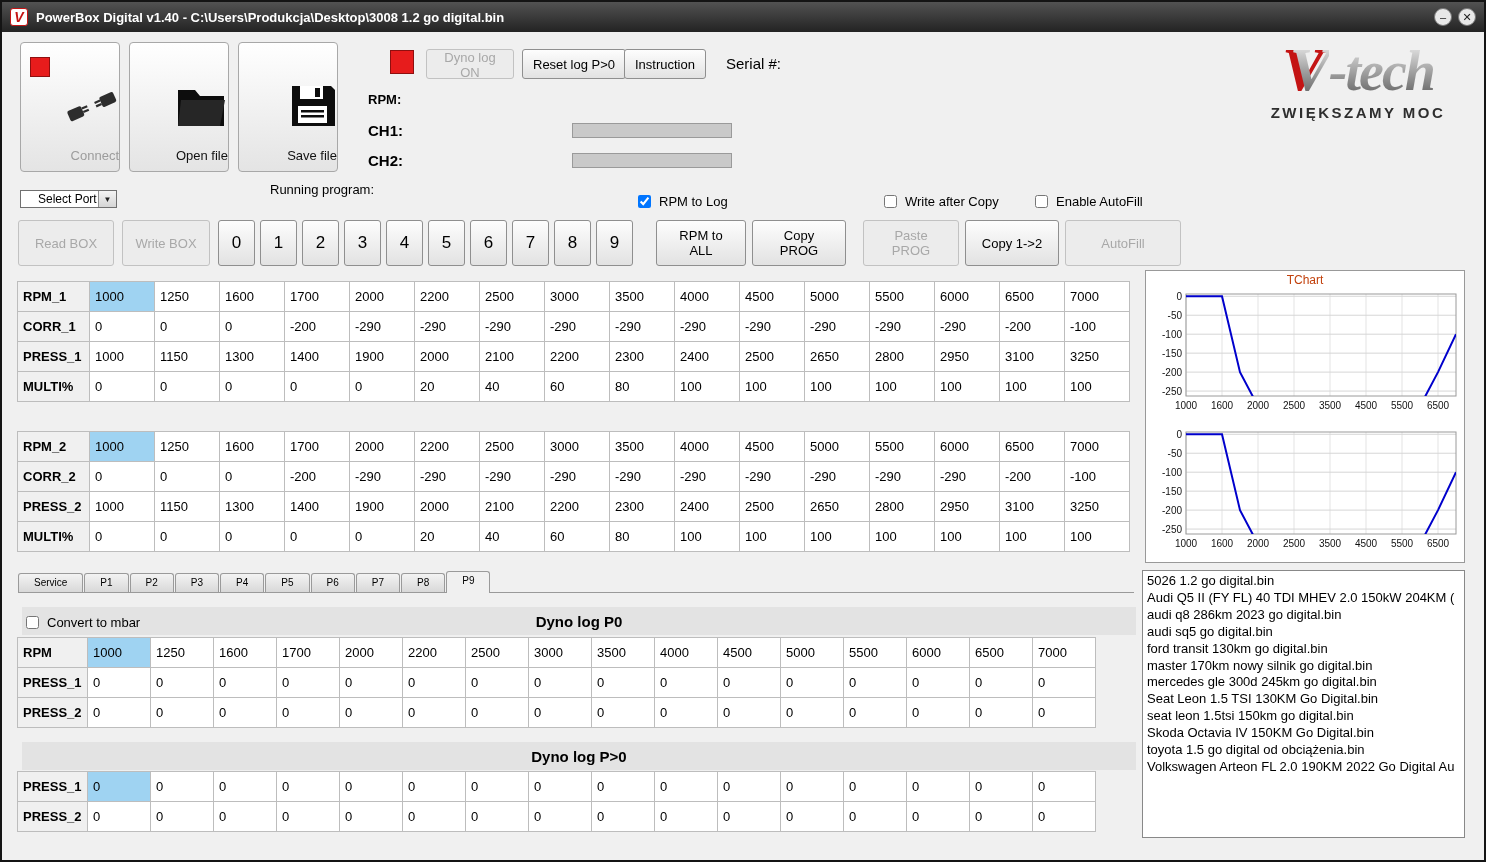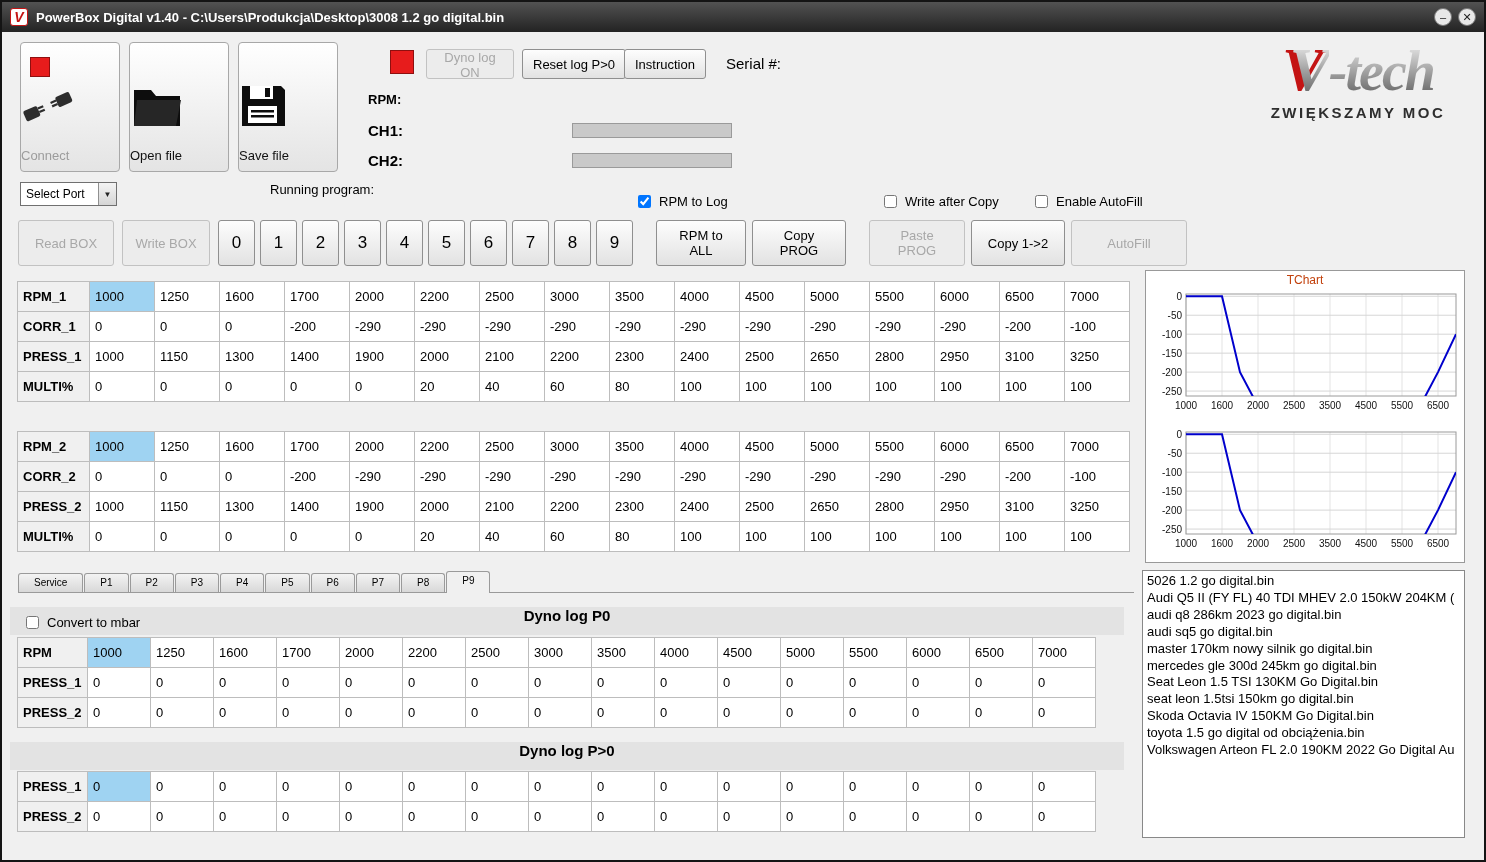--- a/index.html
+++ b/index.html
@@ -6,21 +6,21 @@
 body{margin:0;background:#777;font-family:"Liberation Sans",sans-serif}
 .app{position:relative;width:1486px;height:862px;background:#f0f0f0;border:2px solid #141414;overflow:hidden}
 
 
 .titlebar{position:absolute;left:0;top:0;width:100%;height:30px;background:linear-gradient(#525252,#232323);display:flex;align-items:center;padding:0 8px;color:#fff}
 .title-icon{width:18px;height:18px;background:#fff;border-radius:3px;color:#c41414;font-weight:bold;font-style:italic;font-size:14px;display:flex;align-items:center;justify-content:center;margin-right:8px;border:1px solid #c41414}
 .title-text{font-size:13px;font-weight:bold;flex:1;white-space:nowrap;overflow:hidden}
 .winbtn{width:18px;height:18px;border-radius:50%;background:#e8e8e8;border:1px solid #777;color:#222;font-size:11px;line-height:1;display:flex;align-items:center;justify-content:center;margin-left:6px;cursor:pointer}
 
 
-.bigbtn{position:absolute;top:40px;width:100px;height:130px;background:linear-gradient(#ffffff,#e4e4e4);border:1px solid #a8a8a8;border-radius:4px;display:flex;flex-direction:column;align-items:flex-start;justify-content:flex-end;padding-bottom:8px;cursor:pointer}
+.bigbtn{position:absolute;top:40px;width:100px;height:130px;background:linear-gradient(#ffffff,#e4e4e4);border:1px solid #a8a8a8;border-radius:4px;display:flex;flex-direction:column;align-items:flex-end;justify-content:flex-end;padding-bottom:8px;cursor:pointer}
 .bigbtn .blabel{font-size:13px;color:#111}
 .bigbtn.disabled .blabel{color:#9c9c9c}
 #btn-connect{left:18px}
 #btn-open{left:127px}
 #btn-save{left:236px}
 .bigicon{margin-bottom:16px}
 .redsq{width:20px;height:20px;background:#e71c1c;border:1px solid #8f0f0f}
 #btn-connect .redsq{position:absolute;left:9px;top:14px}
 #sq2{position:absolute;left:388px;top:48px;width:24px;height:24px}
 
@@ -36,40 +36,40 @@
 #lbl-ch2{position:absolute;left:366px;top:150px;font-size:15px;font-weight:bold}
 .pbar{position:absolute;left:570px;width:160px;height:15px;background:#c9c9c9;border:1px solid #9a9a9a}
 #bar1{top:121px}
 #bar2{top:151px}
 #running{position:absolute;left:268px;top:180px;font-size:13px;font-weight:normal}
 .chk{position:absolute;display:flex;align-items:center;font-size:13px;gap:5px;z-index:3}
 #chk1{left:632px;top:190px}
 #chk2{left:878px;top:190px}
 #chk3{left:1029px;top:190px}
 #chk-mbar{left:20px;top:611px}
-#selport{position:absolute;left:18px;top:180px;width:97px;height:24px;background:#fff;border:1px solid #707070;display:flex;align-items:center;font-size:12px;padding-left:5px;cursor:pointer}
+#selport{position:absolute;left:18px;top:188px;width:97px;height:18px;background:#fff;border:1px solid #707070;display:flex;align-items:center;font-size:12px;padding-left:17px;cursor:pointer}
 #selport .arrow{margin-left:auto;width:18px;height:100%;background:linear-gradient(#f4f4f4,#d5d5d5);border-left:1px solid #909090;display:flex;align-items:center;justify-content:center;font-size:8px;color:#222}
 
 
 .logo{position:absolute;right:16px;top:36px;width:220px;text-align:center;user-select:none}
 .logo-main{font-family:"Liberation Serif",serif;font-style:italic;font-weight:bold;font-size:62px;line-height:62px;letter-spacing:-2px;white-space:nowrap}
 .logo-v-red{color:#c41414}
 .logo-v-gray{background:linear-gradient(#ffffff,#9c9c9c 55%,#575757);-webkit-background-clip:text;background-clip:text;color:transparent;margin-left:-32px}
 .logo-tech{background:linear-gradient(#f2f2f2,#8c8c8c 65%,#555555);-webkit-background-clip:text;background-clip:text;color:transparent;font-size:56px}
 .logo-tagline{font-size:15px;font-weight:bold;letter-spacing:2.5px;color:#2e2e2e;margin-top:2px}
 
 
 .action-row{position:absolute;left:16px;top:218px;display:flex;height:46px}
 .action-row .sbtn{height:46px}
 .w-read{width:96px;margin-right:8px}
 .w-write{width:88px;margin-right:8px}
 .digits{display:flex}
 .digit{width:37px;padding:0;margin-right:5px;font-size:17px}
 .w-rpmall{width:90px;margin-right:6px;margin-left:18px}
-.w-copy{width:94px;margin-right:23px}
+.w-copy{width:94px;margin-right:17px}
 .w-paste{width:96px;margin-right:6px}
 .w-c12{width:94px;margin-right:6px}
 .w-auto{width:116px}
 
 
 .grid{position:absolute}
 #grid1{left:16px;top:280px}
 #grid2{left:16px;top:430px}
 #gridp0{left:16px;top:636px}
 #gridpg{left:16px;top:770px}
@@ -81,21 +81,21 @@
 .grid-dyno .tlabel{width:71px}
 .tlabel{background:#f0f0f0;font-weight:bold}
 .tcell.hl{background:#9fd3f2}
 
 
 .tabs{position:absolute;left:16px;top:566px;width:1116px;height:25px;display:flex;align-items:flex-end;border-bottom:1px solid #9a9a9a}
 .tab{padding:3px 15px 4px;background:linear-gradient(#f3f3f3,#d8d8d8);border:1px solid #9a9a9a;border-bottom:none;border-radius:3px 3px 0 0;font-size:10px;margin-right:1px;cursor:pointer}
 .tab.active{background:#f0f0f0;padding-bottom:7px;margin-bottom:-1px}
 
 
-.band{position:absolute;left:8px;width:1114px;height:28px;background:#e3e3e3;display:flex;align-items:flex-start;justify-content:center;font-weight:bold;font-size:15px}
+.band{position:absolute;left:20px;width:1114px;height:28px;background:#e3e3e3;display:flex;align-items:center;justify-content:center;font-weight:bold;font-size:15px}
 #band-p0{top:605px}
 #band-pg{top:740px}
 
 
 .chart-panel{position:absolute;left:1143px;top:268px;width:320px;height:293px;background:#fff;border:1px solid #999;padding-top:2px}
 .chart-title{text-align:center;color:#c2410c;font-size:12px;height:15px}
 .chart-panel svg{display:block}
 
 
 .file-list{position:absolute;left:1140px;top:568px;width:323px;height:268px;background:#fff;border:1px solid #888;padding:2px 4px;overflow:hidden}
@@ -574,20 +574,21 @@
         </defs>
         <polyline points="40,8.275092936802974 58,8.275092936802974 76,8.275092936802974 94,84.11152416356877 112,118.23791821561338 130,118.23791821561338 148,118.23791821561338 166,118.23791821561338 184,118.23791821561338 202,118.23791821561338 220,118.23791821561338 238,118.23791821561338 256,118.23791821561338 274,118.23791821561338 292,84.11152416356877 310,46.193308550185876" fill="none" stroke="#0000cc" stroke-width="2" clip-path="url(#clip1)"></polyline>
       </svg>
   </div>
 
   <div class="file-list">
       <div class="file-item">5026 1.2 go digital.bin</div>
       <div class="file-item">Audi Q5 II (FY FL) 40 TDI MHEV 2.0 150kW 204KM (</div>
       <div class="file-item">audi q8 286km 2023 go digital.bin</div>
       <div class="file-item">audi sq5 go digital.bin</div>
+      <div class="file-item">ford transit 130km go digital.bin</div>
       <div class="file-item">master 170km nowy silnik go digital.bin</div>
       <div class="file-item">mercedes gle 300d 245km go digital.bin</div>
       <div class="file-item">Seat Leon 1.5 TSI 130KM Go Digital.bin</div>
       <div class="file-item">seat leon 1.5tsi 150km go digital.bin</div>
       <div class="file-item">Skoda Octavia IV 150KM Go Digital.bin</div>
       <div class="file-item">toyota 1.5 go digital od obciążenia.bin</div>
       <div class="file-item">Volkswagen Arteon FL 2.0 190KM 2022 Go Digital Au</div>
     </div>
 
 </div>

